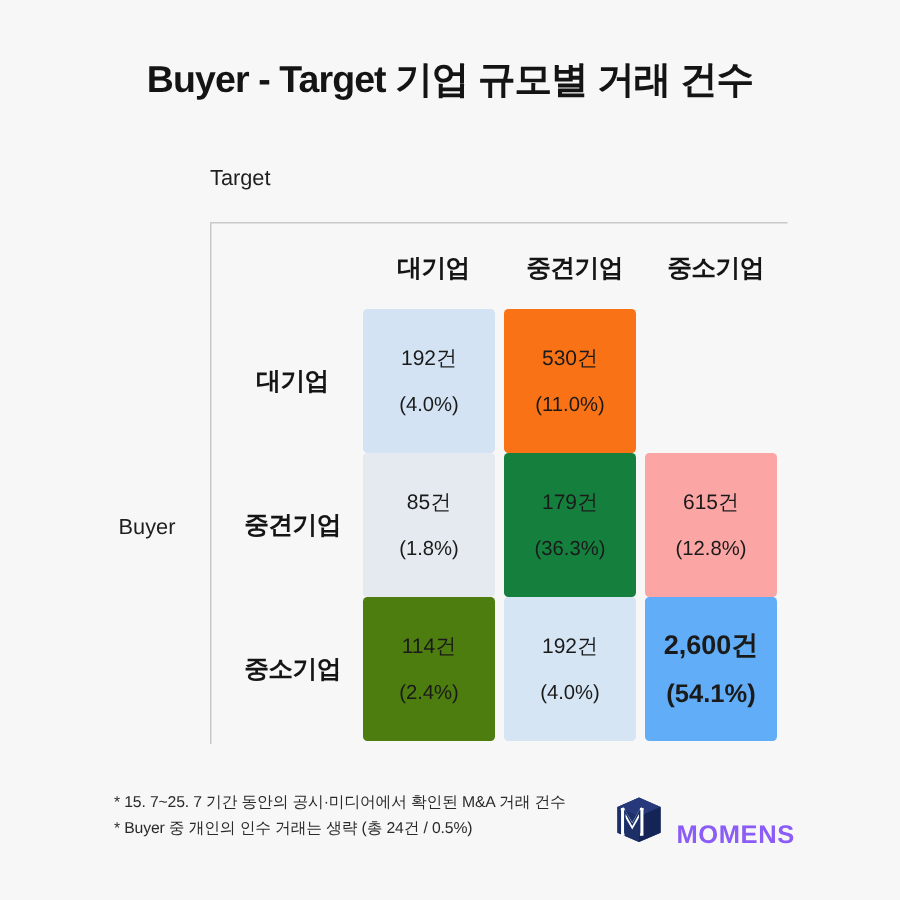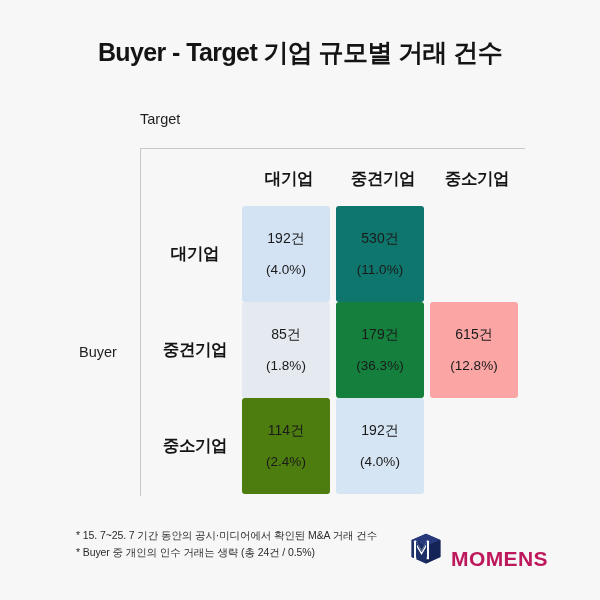--- a/index.html
+++ b/index.html
@@ -179,24 +179,24 @@
     display: flex;
     align-items: center;
   }
   .logo-mark {
     width: 36px;
     height: 36px;
     margin-right: 7px;
     flex: none;
   }
   .logo-text {
-    font-size: 21px;
+    font-size: 17px;
     font-weight: 700;
     letter-spacing: 0.4px;
-    color: #be185d;
+    color: #8b5cf6;
     margin-top: 20px;
   }
 </style>
 </head>
 <body>
 
 <div class="chart-title">Buyer - Target 기업 규모별 거래 건수</div>
 
 <div class="target-label">Target</div>
 <div class="buyer-label">Buyer</div>
@@ -218,21 +218,21 @@
   <div class="row-label">중소기업</div>
 </div>
 
 <div class="cell-grid">
 
   <div class="cell-row">
     <div class="cell" style="background: rgb(211, 227, 243);">
       <span class="cell-count">192건</span>
       <span class="cell-pct">(4.0%)</span>
     </div>
-    <div class="cell" style="background: #0f766e; align-items: center;">
+    <div class="cell" style="background: #f97316; align-items: center;">
       <span class="cell-count">530건</span>
       <span class="cell-pct">(11.0%)</span>
     </div>
   </div>
 
   <div class="cell-row">
     <div class="cell" style="background: rgb(228, 234, 240);">
       <span class="cell-count">85건</span>
       <span class="cell-pct">(1.8%)</span>
     </div>
@@ -248,20 +248,24 @@
 
   <div class="cell-row">
     <div class="cell" style="background: #4d7c0f;">
       <span class="cell-count">114건</span>
       <span class="cell-pct">(2.4%)</span>
     </div>
     <div class="cell" style="background: rgb(214, 229, 244);">
       <span class="cell-count">192건</span>
       <span class="cell-pct">(4.0%)</span>
     </div>
+    <div class="cell highlight" style="background: rgb(98, 173, 247);">
+      <span class="cell-count">2,600건</span>
+      <span class="cell-pct">(54.1%)</span>
+    </div>
   </div>
 
 </div>
 
 <div class="footnotes">
   <div class="footnote">* 15. 7~25. 7 기간 동안의 공시·미디어에서 확인된 M&amp;A 거래 건수</div>
   <div class="footnote">* Buyer 중 개인의 인수 거래는 생략 (총 24건 / 0.5%)</div>
 </div>
 
 <div class="logo">

